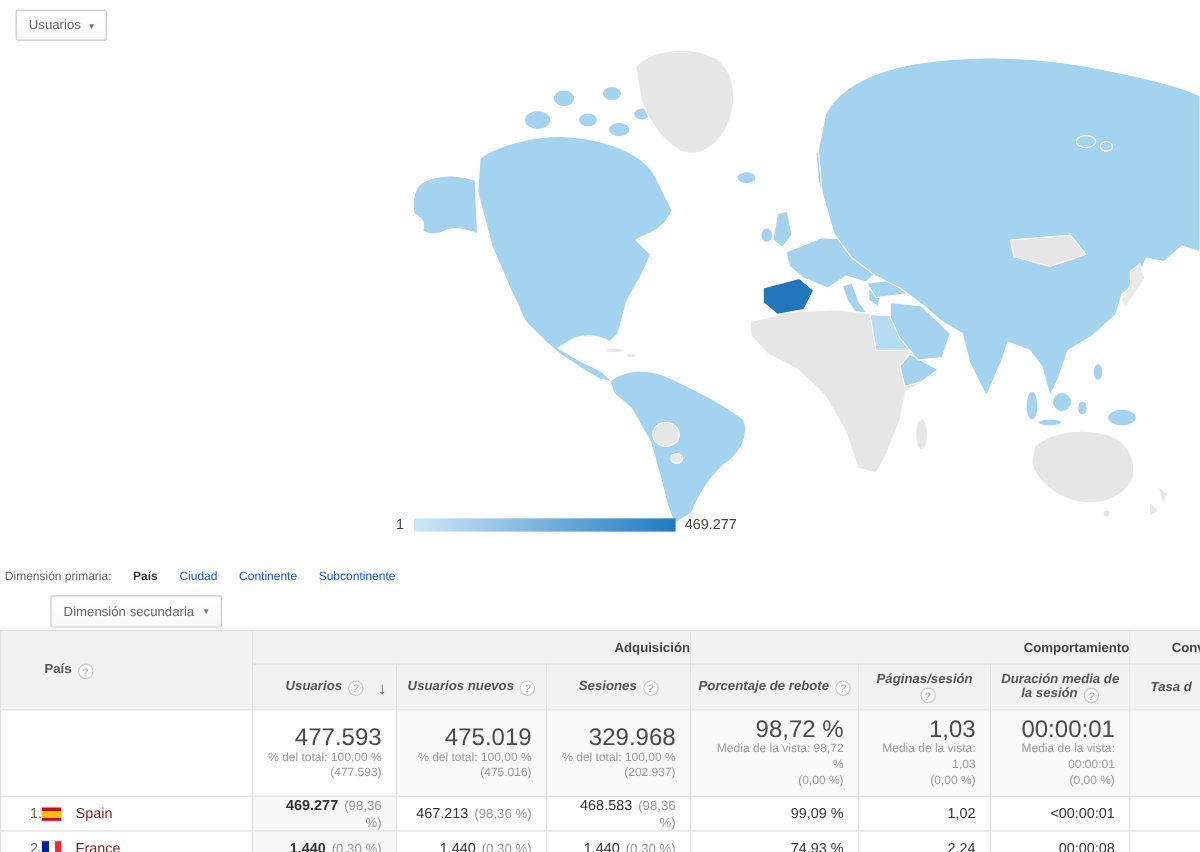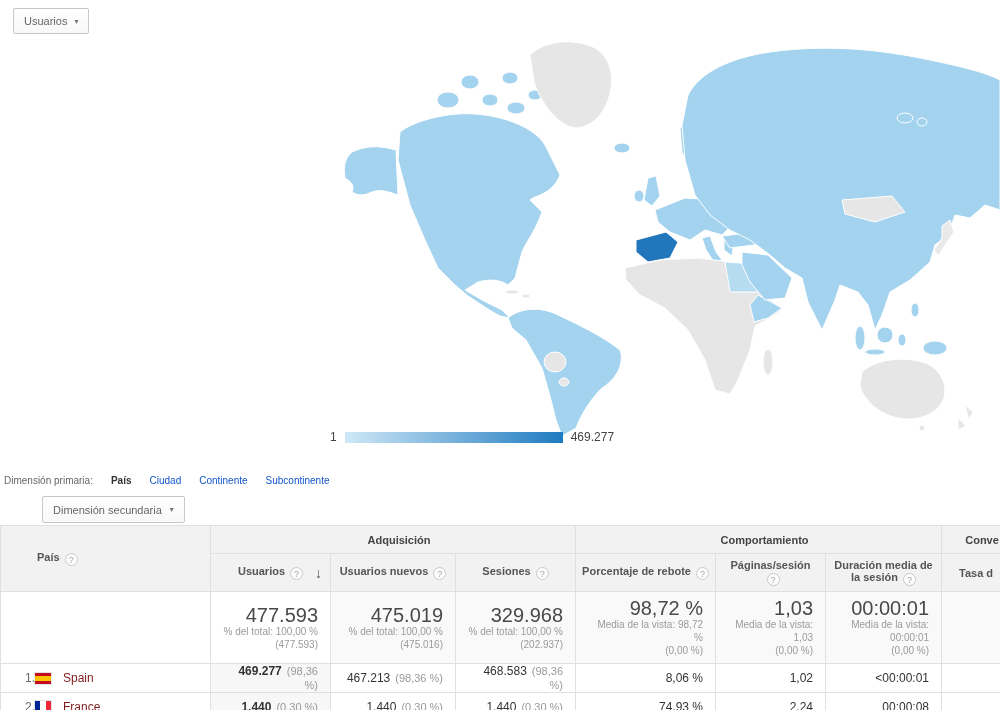--- a/index.html
+++ b/index.html
@@ -32,22 +32,22 @@
   #sec-dim-btn { position:absolute; left:42px; top:496px; height:27px; padding:0 10px;
     background:linear-gradient(#ffffff,#f8f8f8); border:1px solid #c8c8c8; border-radius:2px;
     font-size:11px; color:#666; display:flex; align-items:center; gap:8px; cursor:pointer; }
   #sec-dim-btn .caret { font-size:8px; color:#777; }
 
   
   #table-wrap { position:absolute; left:0; top:525px; width:1000px; overflow:hidden; }
   table { border-collapse:collapse; table-layout:fixed; width:1010px; }
   td,th { border:1px solid #e0e0e0; vertical-align:middle; }
   th { background:#f2f2f2; font-size:11px; color:#555; font-weight:bold; }
-  th.group { text-align:center; padding:0 0 0 12px; height:28px; color:#444; }
-  th.colhead { height:38px; text-align:center; position:relative; padding:2px 6px; }
+  th.group { text-align:right; padding:0 0 0 12px; height:28px; color:#444; }
+  th.colhead { height:38px; text-align:center; position:relative; padding:2px 6px;font-style:italic; }
   th#row-dim-head { text-align:left; padding-left:36px; }
   .help { display:inline-block; width:13px; height:13px; border-radius:50%;
     background:#fcfcfc; border:1px solid #c9c9c9; color:#a5a5a5; font-size:9px;
     line-height:12px; text-align:center; font-weight:normal; vertical-align:-2px; margin-left:5px; }
   .sort-arrow { position:absolute; right:8px; top:50%; transform:translateY(-50%);
     font-size:14px; color:#555; font-weight:normal; cursor:pointer; }
 
   tr.totals td { height:59px; background:#f9f9f9; text-align:right; padding:6px 12px; }
   tr.totals td.blank { background:#fff; }
   tr.totals td.sorted { background:#fff; }
@@ -251,21 +251,21 @@
     <td class="country-cell">
       <div class="country-inner">
         <span class="rank">1.</span>
         <span class="flag flag-es"></span>
         <a class="country-link">Spain</a>
       </div>
     </td>
     <td class="sorted"><span class="val">469.277</span><span class="pct">(98,36 %)</span></td>
     <td><span class="val">467.213</span><span class="pct">(98,36 %)</span></td>
     <td><span class="val">468.583</span><span class="pct">(98,36 %)</span></td>
-    <td><span class="val">8,06 %</span></td>
+    <td><span class="val">99,09 %</span></td>
     <td><span class="val">1,02</span></td>
     <td><span class="val">&lt;00:00:01</span></td>
     <td></td>
   </tr>
 
   <tr class="datarow">
     <td class="country-cell">
       <div class="country-inner">
         <span class="rank">2.</span>
         <span class="flag flag-fr"></span>

